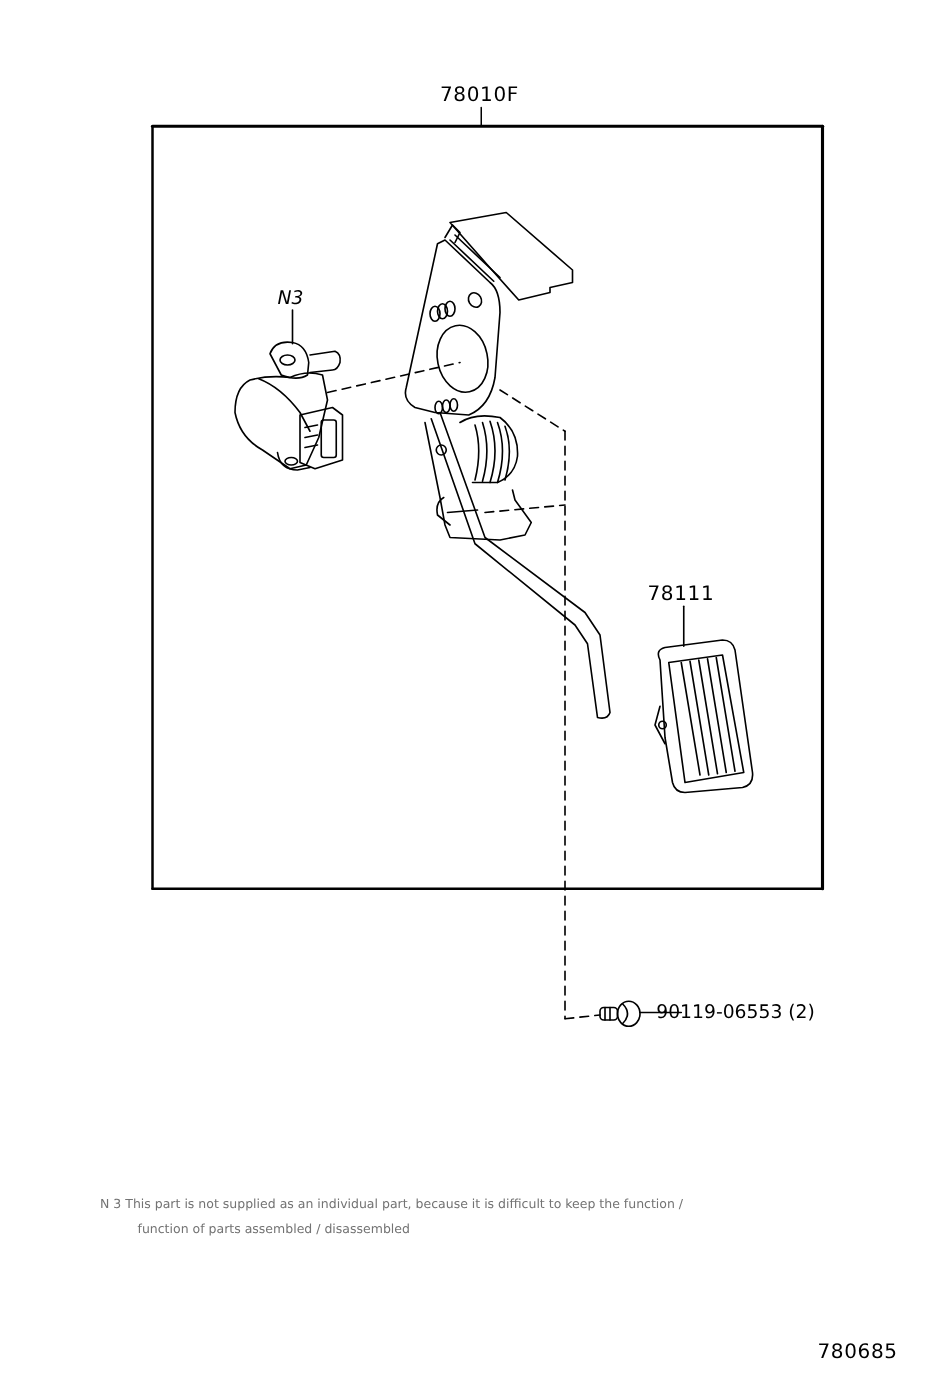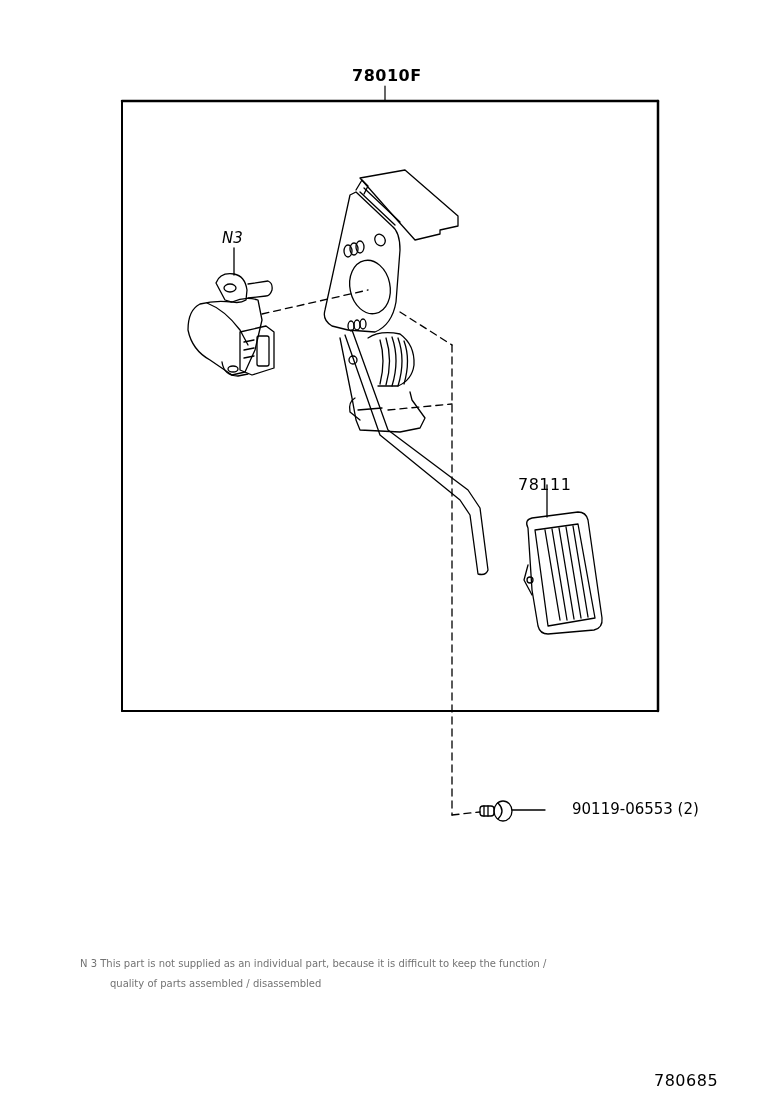--- a/index.html
+++ b/index.html
@@ -104,21 +104,21 @@
   <g stroke-width="1.3">
     <rect x="480" y="806" width="14" height="10" rx="3"></rect>
     <line x1="484" y1="806" x2="484" y2="816"></line>
     <line x1="488" y1="806" x2="488" y2="816"></line>
     <ellipse cx="503" cy="811" rx="9" ry="10"></ellipse>
     <path d="M498 803 Q506 811 498 819"></path>
     <line x1="512" y1="810" x2="545" y2="810"></line>
   </g>
 </svg>
 
-<div class="label big" style="left:352px; top:68px;font-weight:bold;">78010F</div>
+<div class="label big" style="left:352px; top:68px;">78010F</div>
 <div class="label" style="left:222px; top:231px;font-style:italic;">N3</div>
-<div class="label big" style="left:518px; top:467px;margin-top:10px;">78111</div>
-<div class="label" style="left:572px; top:802px;">90119-06553 (2)</div>
+<div class="label big" style="left:518px; top:467px;">78111</div>
+<div class="label" style="left:525px; top:802px;">90119-06553 (2)</div>
 
 <div class="note" style="left:80px; top:954px;">N 3 This part is not supplied as an individual part, because it is difficult to keep the function /</div>
-<div class="note" style="left:110px; top:974px;">quality of parts assembled / disassembled</div>
+<div class="note" style="left:110px; top:974px;">function of parts assembled / disassembled</div>
 
 <div class="label big" style="left:654px; top:1073px;">780685</div>
 
 </body></html>

